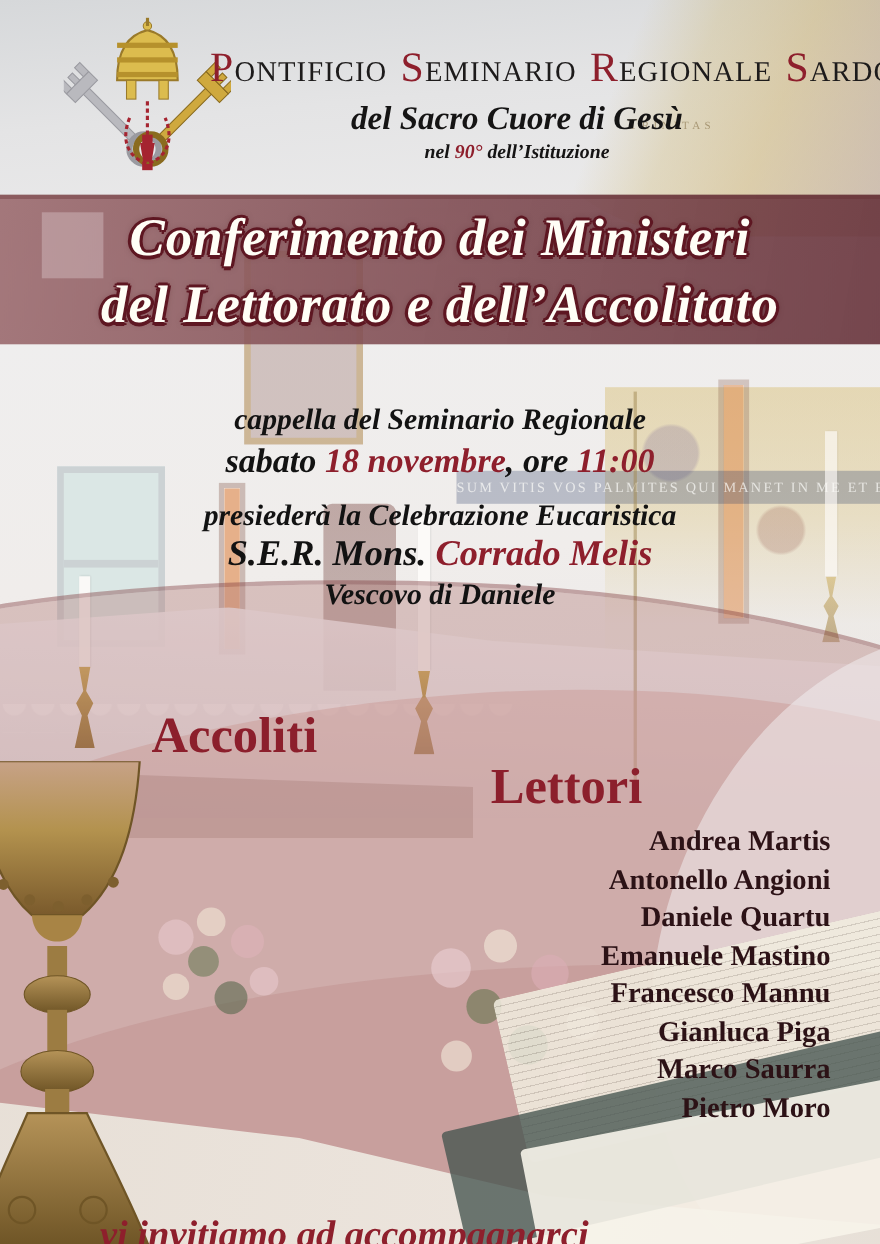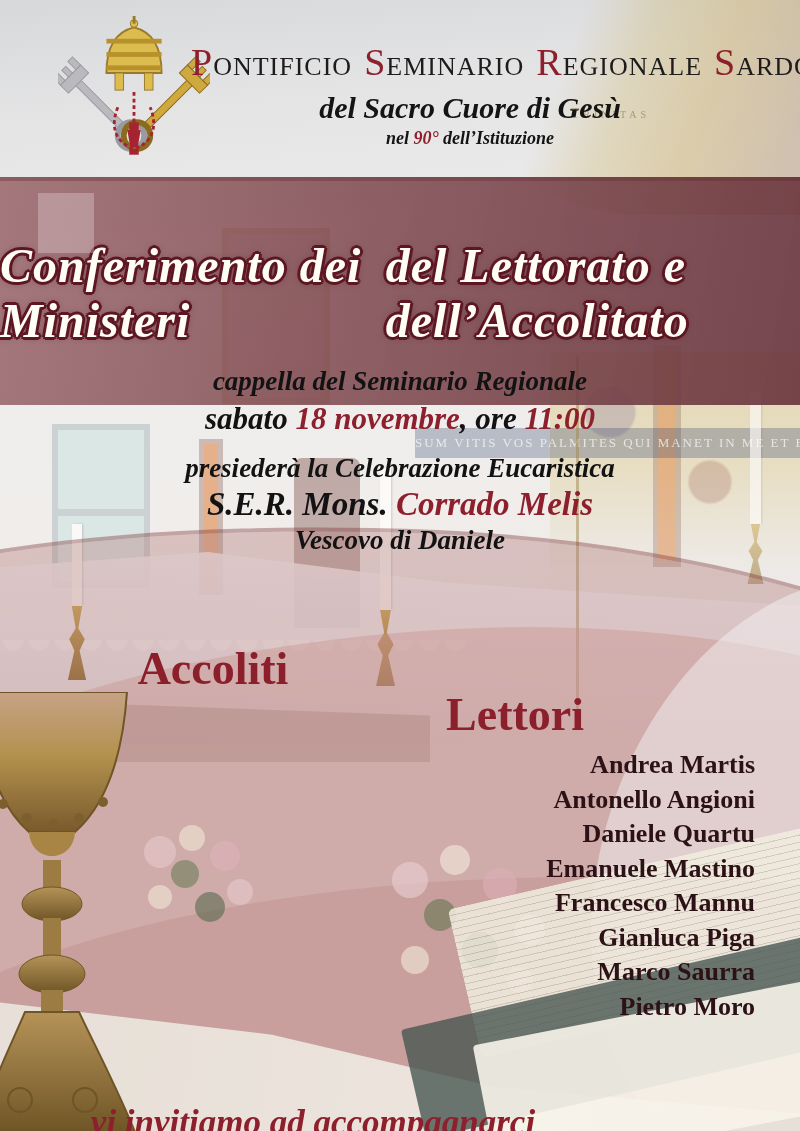--- a/index.html
+++ b/index.html
@@ -55,23 +55,23 @@
     background:linear-gradient(100deg,#e9e3da,#eee8e0 60%,#e8e2d9);
     clip-path:polygon(0 12%,34% 34%,62% 70%,100% 88%,100% 100%,0 100%);}
   .flowers{opacity:.6;}
   .book{left:420px;top:858px;width:380px;height:273px;}
   .book .pages1{position:absolute;left:40px;top:8px;width:370px;height:152px;background:#f2eee0;opacity:.85;border-radius:6px;transform:rotate(-13deg);
     background-image:repeating-linear-gradient(rgba(0,0,0,0) 0 6px, rgba(90,80,70,.22) 6px 7px);}
   .book .cover{position:absolute;left:-12px;top:122px;width:430px;height:112px;background:#45544f;opacity:.78;border-radius:4px;transform:rotate(-13deg);}
   .book .pages2{position:absolute;left:62px;top:152px;width:360px;height:132px;background:#f7f4ea;opacity:.9;border-radius:4px;transform:rotate(-11deg);}
 
   
-  .band{left:0;top:177px;width:800px;height:228px;border-top:4px solid rgba(100,45,50,.35);box-sizing:border-box;
+  .band{left:0;top:177px;width:800px;height:136px;border-top:4px solid rgba(100,45,50,.35);box-sizing:border-box;
     background:linear-gradient(100deg,rgba(154,104,108,.88) 0%,rgba(128,76,82,.88) 45%,rgba(104,52,60,.9) 100%);
-    display:flex;flex-direction:row;align-items:center;justify-content:center;gap:6px;}
+    display:flex;flex-direction:column;align-items:center;justify-content:center;gap:6px;}
   .band-line{font-size:48px;font-style:italic;font-weight:bold;color:#fffef6;letter-spacing:1px;
     text-shadow:-2px -2px 0 #5e1722,0 -3px 0 #5e1722,2px -2px 0 #5e1722,-3px 0 0 #5e1722,3px 0 0 #5e1722,
       -2px 2px 0 #5e1722,0 3px 0 #5e1722,2px 2px 0 #5e1722,0 0 7px rgba(60,10,20,.55);}
 
   
   .header{left:185px;top:40px;width:570px;text-align:center;color:#1d1b1b;}
   .h-line1{font-size:26px;letter-spacing:1px;}
   .h-line1 .word{margin:0 6px;white-space:nowrap;}
   .h-line1 .init{font-size:38px;color:#8e1f2c;}
   .h-line2{font-size:30px;font-weight:bold;font-style:italic;margin-top:7px;color:#151414;}

